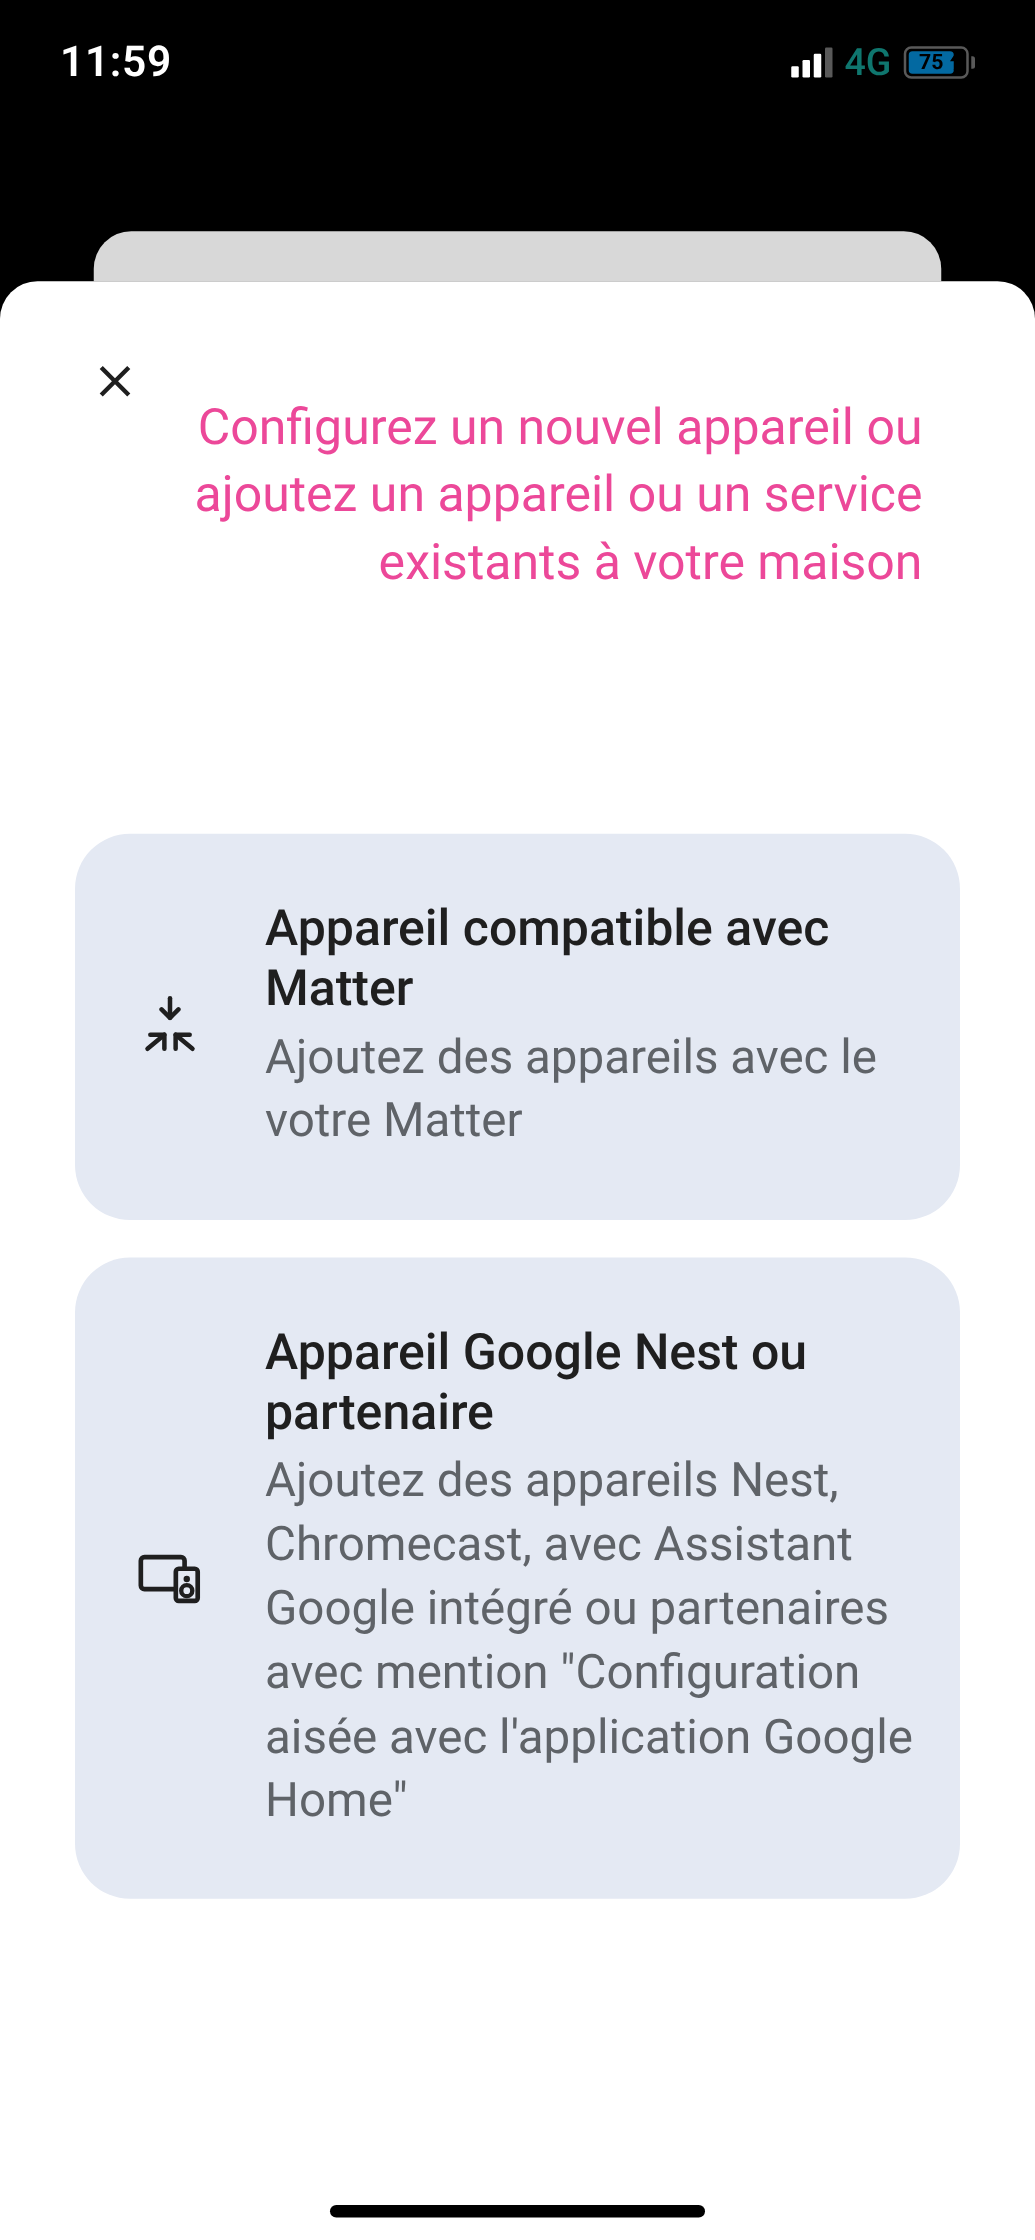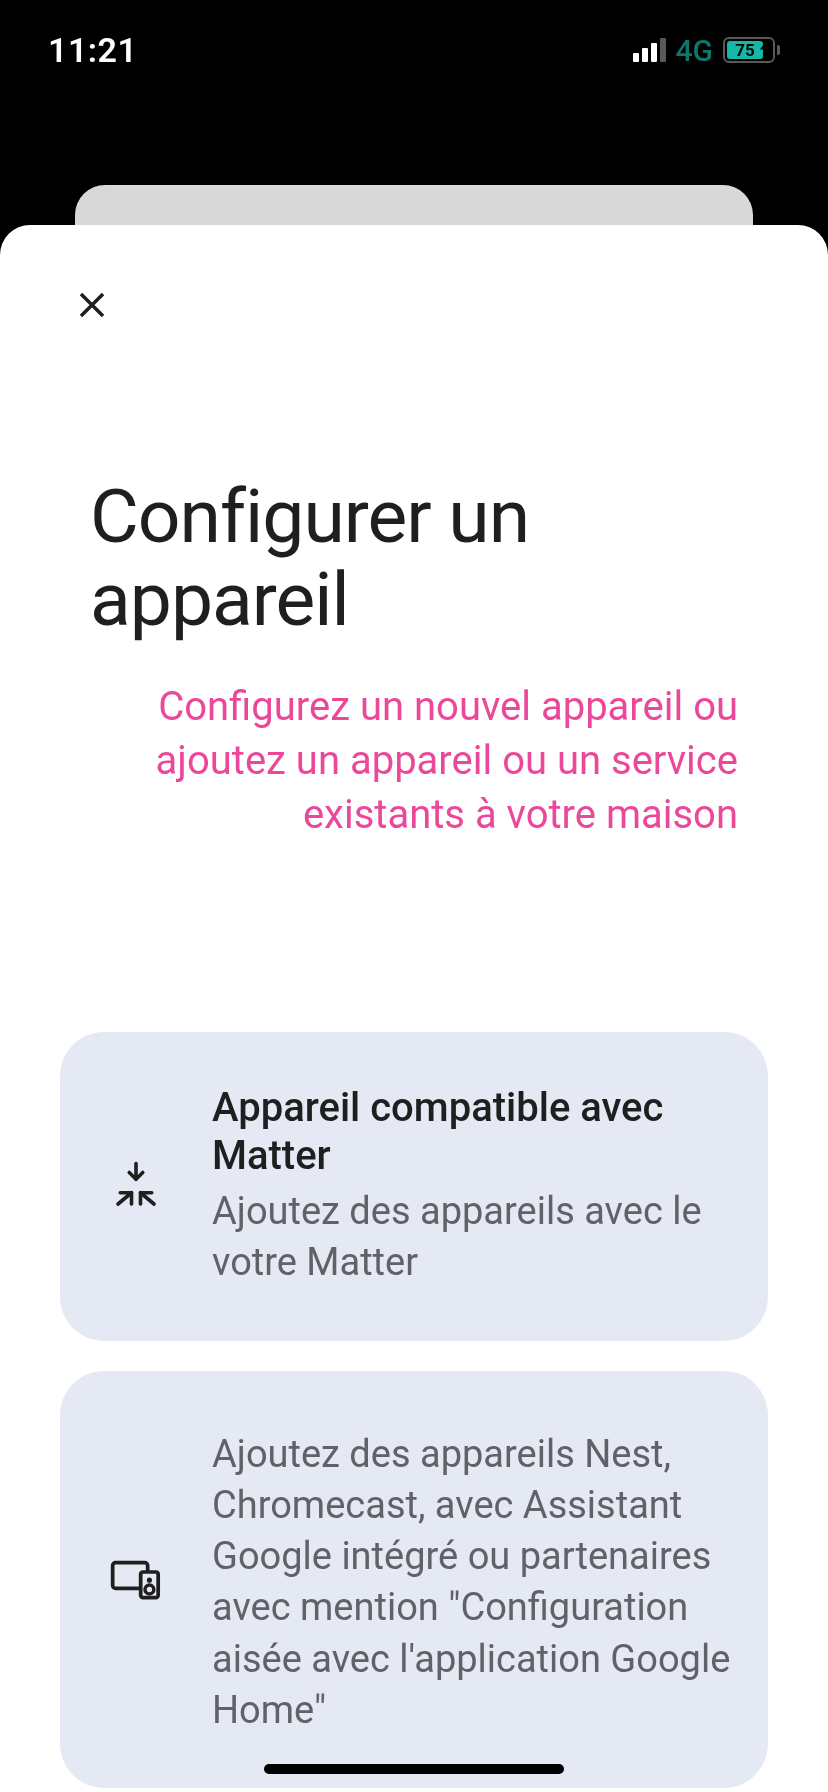--- a/index.html
+++ b/index.html
@@ -70,21 +70,21 @@
       border-radius: 6px;
       position: relative;
       padding: 2px;
     }
     .battery-fill {
       position: absolute;
       left: 2px;
       top: 2px;
       bottom: 2px;
       width: 75%;
-      background: #14b8a6;
+      background: #0369a1;
       border-radius: 3px;
       display: flex;
       align-items: center;
       justify-content: center;
     }
     .battery-pct {
       font-size: 17px;
       font-weight: 700;
       color: #000;
     }
@@ -201,21 +201,21 @@
       height: 10px;
       background: #000;
       border-radius: 10px;
       z-index: 200;
     }
   </style>
 </head>
 <body>
 
 <div class="status-bar">
-  <div class="status-time">11:21</div>
+  <div class="status-time">11:59</div>
   <div class="status-right">
     <div class="signal-bars">
       <div class="signal-bar" style="height:9px"></div>
       <div class="signal-bar" style="height:14px"></div>
       <div class="signal-bar" style="height:19px"></div>
       <div class="signal-bar dim" style="height:24px"></div>
     </div>
     <div class="network-label">4G</div>
     <div class="battery">
       <div class="battery-body">
@@ -236,21 +236,20 @@
 <div class="background-sheet"></div>
 
 <div class="sheet">
   <div class="close-btn">
     <svg width="42" height="42" viewBox="0 0 24 24">
       <path d="M19 6.41 17.59 5 12 10.59 6.41 5 5 6.41 10.59 12 5 17.59 6.41 19 12 13.41 17.59 19 19 17.59 13.41 12z" fill="#1f1f1f"></path>
     </svg>
   </div>
 
   <div class="content">
-    <h1 class="page-title">Configurer un appareil</h1>
     <p class="page-subtitle">Configurez un nouvel appareil ou ajoutez un appareil ou un service existants à votre maison</p>
   </div>
 
   <div class="options">
 
     <div class="option-card">
       <div class="option-icon">
         <svg width="54" height="54" viewBox="0 0 48 48" fill="none" stroke="#1f1f1f" stroke-width="3.2" stroke-linecap="round" stroke-linejoin="round">
           <line x1="24" y1="4" x2="24" y2="18"></line>
           <polyline points="18,12 24,18 30,12"></polyline>
@@ -269,20 +268,21 @@
     <div class="option-card">
       <div class="option-icon">
         <svg width="56" height="56" viewBox="0 0 48 48" fill="none">
           <rect x="4" y="10" width="30" height="22" rx="2.5" stroke="#1f1f1f" stroke-width="3.2" fill="none"></rect>
           <rect x="28" y="18" width="15" height="22" rx="2" stroke="#1f1f1f" stroke-width="3.2" fill="#e4e9f3"></rect>
           <circle cx="35.5" cy="25" r="2.2" fill="#1f1f1f"></circle>
           <circle cx="35.5" cy="33" r="3.8" stroke="#1f1f1f" stroke-width="3" fill="none"></circle>
         </svg>
       </div>
       <div class="option-text">
+        <div class="option-title">Appareil Google Nest ou partenaire</div>
         <div class="option-desc">Ajoutez des appareils Nest, Chromecast, avec Assistant Google intégré ou partenaires avec mention "Configuration aisée avec l'application Google Home"</div>
       </div>
     </div>
 
   </div>
 </div>
 
 <div class="home-indicator"></div>
 
 </body></html>

